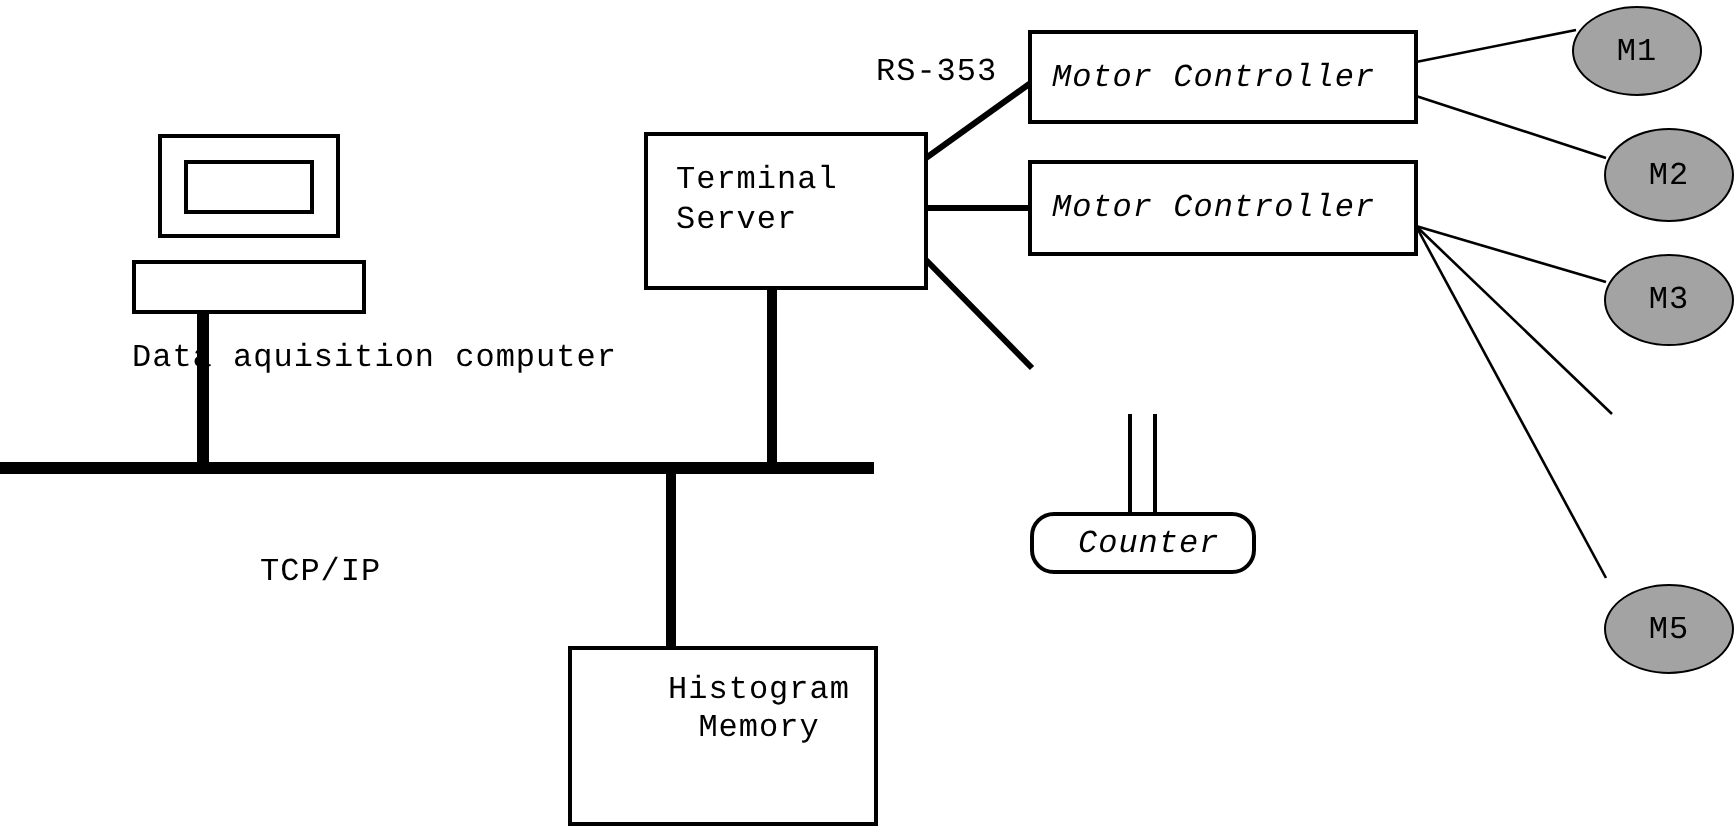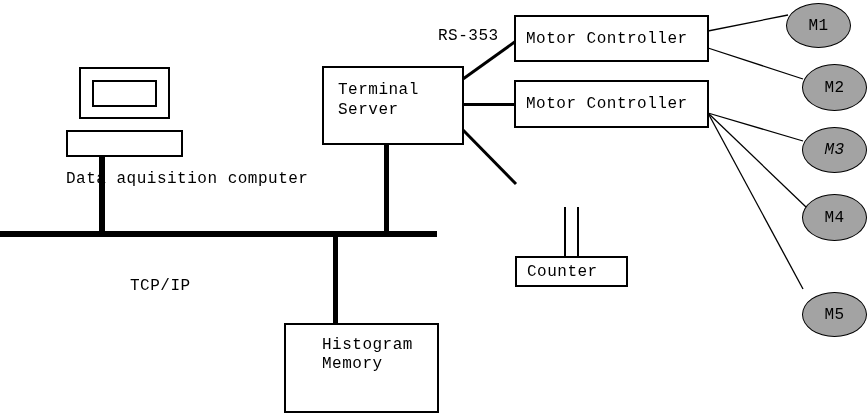--- a/index.html
+++ b/index.html
@@ -28,20 +28,21 @@
   }
   .box {
     position: absolute;
     box-sizing: border-box;
     border: 2px solid #000000;
     background: #ffffff;
   }
   .vcenter {
     display: flex;
     align-items: center;
+    font-style: italic;
   }
   .prelines {
     white-space: pre-line;
     line-height: 20px;
   }
   .ellipse {
     position: absolute;
     box-sizing: border-box;
     border: 1.5px solid #000000;
     border-radius: 50%;
@@ -100,24 +101,23 @@
   <div class="lbl" style="left:130px; top:247px;margin-top:31px;">TCP/IP</div>
 
   <div class="lbl" style="left:438px; top:28px;">RS-353</div>
 
   <div class="box prelines" style="left:322px; top:66px; width:142px; height:79px; padding:12px 16px 0 14px;">Terminal
 Server</div>
 
   <div class="box vcenter" style="left:514px; top:15px; width:195px; height:47px; padding-left:10px;">Motor Controller</div>
   <div class="box vcenter" style="left:514px; top:80px; width:195px; height:48px; padding-left:10px;">Motor Controller</div>
 
-  <div class="box vcenter" style="left:515px; top:256px; width:113px; height:31px; padding-left:10px;">Counter</div>
+  <div class="box vcenter" style="left:515px; top:256px; width:113px; height:31px; padding-left:22px;border-radius:12px;">Counter</div>
 
-  <div class="box prelines" style="left:284px; top:323px; width:155px; height:90px; padding:11px 0 0 36px; line-height:19px;">Histogram
+  <div class="box prelines" style="left:284px; top:323px; width:155px; height:90px; padding:11px 0 0 36px; line-height:19px;text-align:center;">Histogram
 Memory</div>
 
   <div class="ellipse" style="left:786px; top:3px;  width:65px; height:45px;">M1</div>
   <div class="ellipse" style="left:802px; top:64px; width:65px; height:47px;text-align:right;">M2</div>
-  <div class="ellipse" style="left:802px; top:127px; width:65px; height:46px;font-style:italic;">M3</div>
-  <div class="ellipse" style="left:802px; top:194px; width:65px; height:47px;">M4</div>
+  <div class="ellipse" style="left:802px; top:127px; width:65px; height:46px;">M3</div>
   <div class="ellipse" style="left:802px; top:292px; width:65px; height:45px;">M5</div>
 
 </div>
 
 </body></html>

